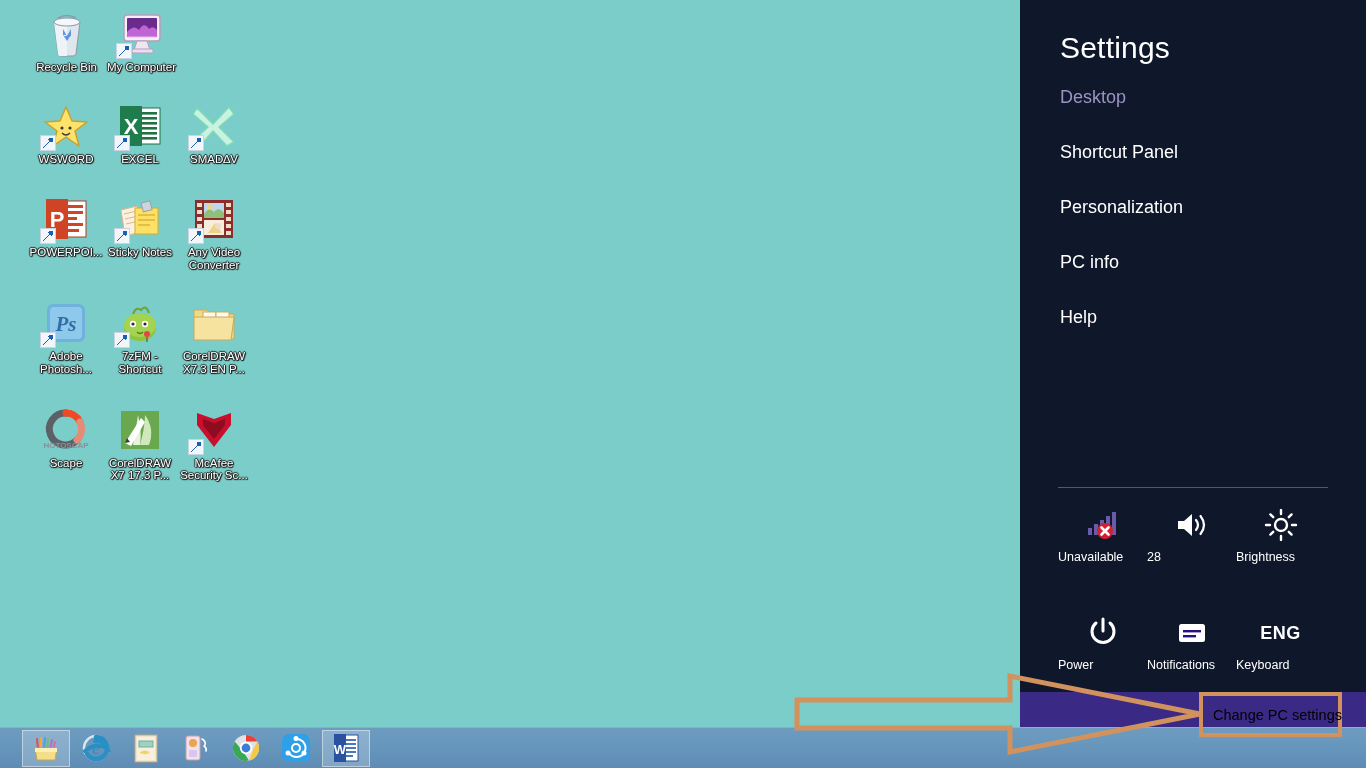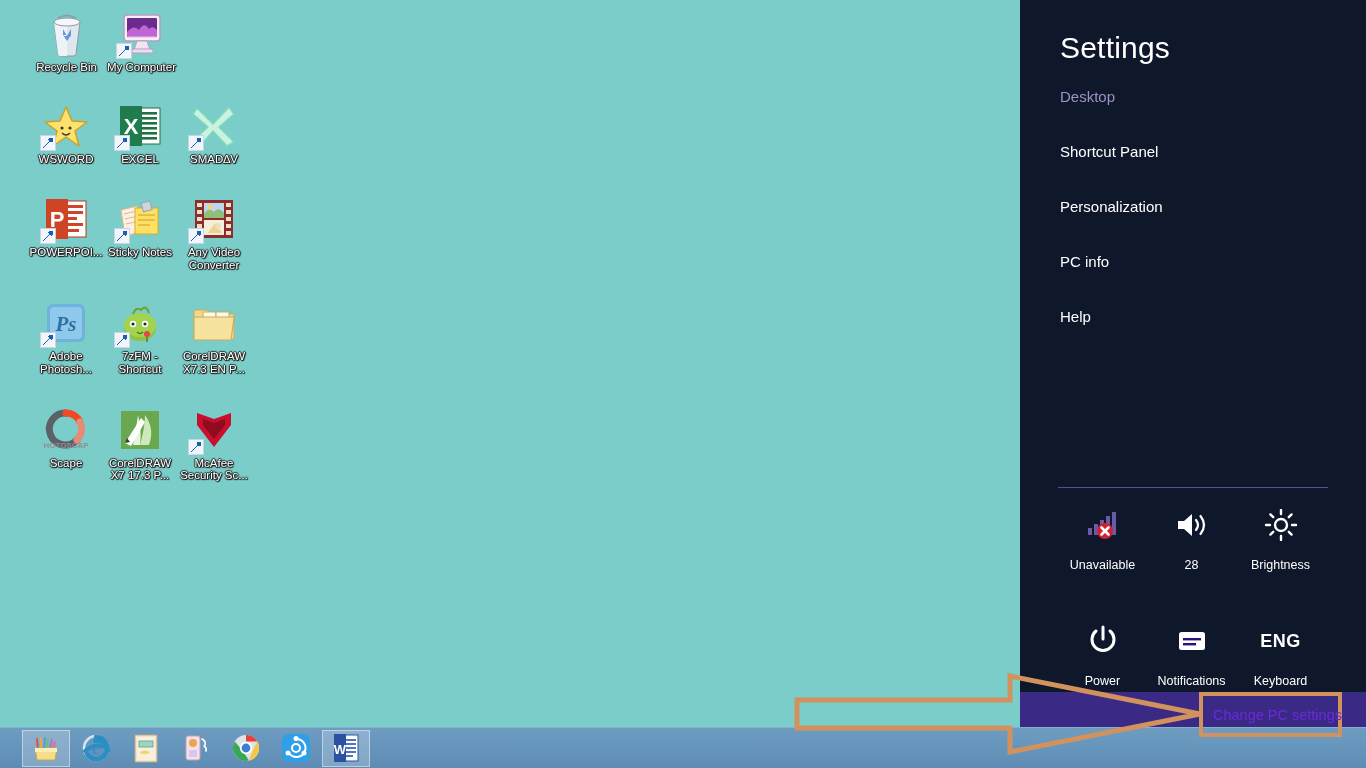--- a/index.html
+++ b/index.html
@@ -81,21 +81,21 @@
     letter-spacing: 0.2px;
     color: #ffffff;
   }
   #settings-links {
     position: absolute;
     left: 40px; top: 82px;
     width: 290px;
   }
   .settings-link {
     display: block;
-    font-size: 15px;
+    font-size: 18px;
     line-height: 20px;
     padding: 5px 0;
     margin-bottom: 25px;
     color: #ffffff;
     cursor: default;
   }
   .settings-link.dim { color: #9c93c4; }
 
   #charm-separator {
     position: absolute;
@@ -107,23 +107,21 @@
   #quick-settings {
     position: absolute;
     left: 38px; top: 505px;
     width: 290px;
   }
   .qs-row { display: flex; }
   .qs-item {
     width: 89px;
     display: flex;
     flex-direction: column;
-    align-items: center;
     cursor: default;
-    gap: 8px;
   }
   .qs-glyph {
     height: 40px;
     display: flex; align-items: center; justify-content: center;
   }
   .qs-glyph svg { display: block; }
   .qs-eng {
     font-size: 18px;
     font-weight: bold;
     letter-spacing: 0.5px;
@@ -178,21 +176,21 @@
     position: absolute;
     left: 1199px; top: 692px;
     width: 143px; height: 45px;
     border: 4px solid #d2925e;
     display: flex; align-items: center;
     padding-left: 10px;
     box-sizing: border-box;
   }
   #pc-settings-callout .txt {
     font-size: 14.5px;
-    color: #6d28d9;
+    color: #000000;
     white-space: nowrap;
   }
 </style>
 </head>
 <body>
 
 <div id="screen">
 
   <div id="desktop-icons">
 

